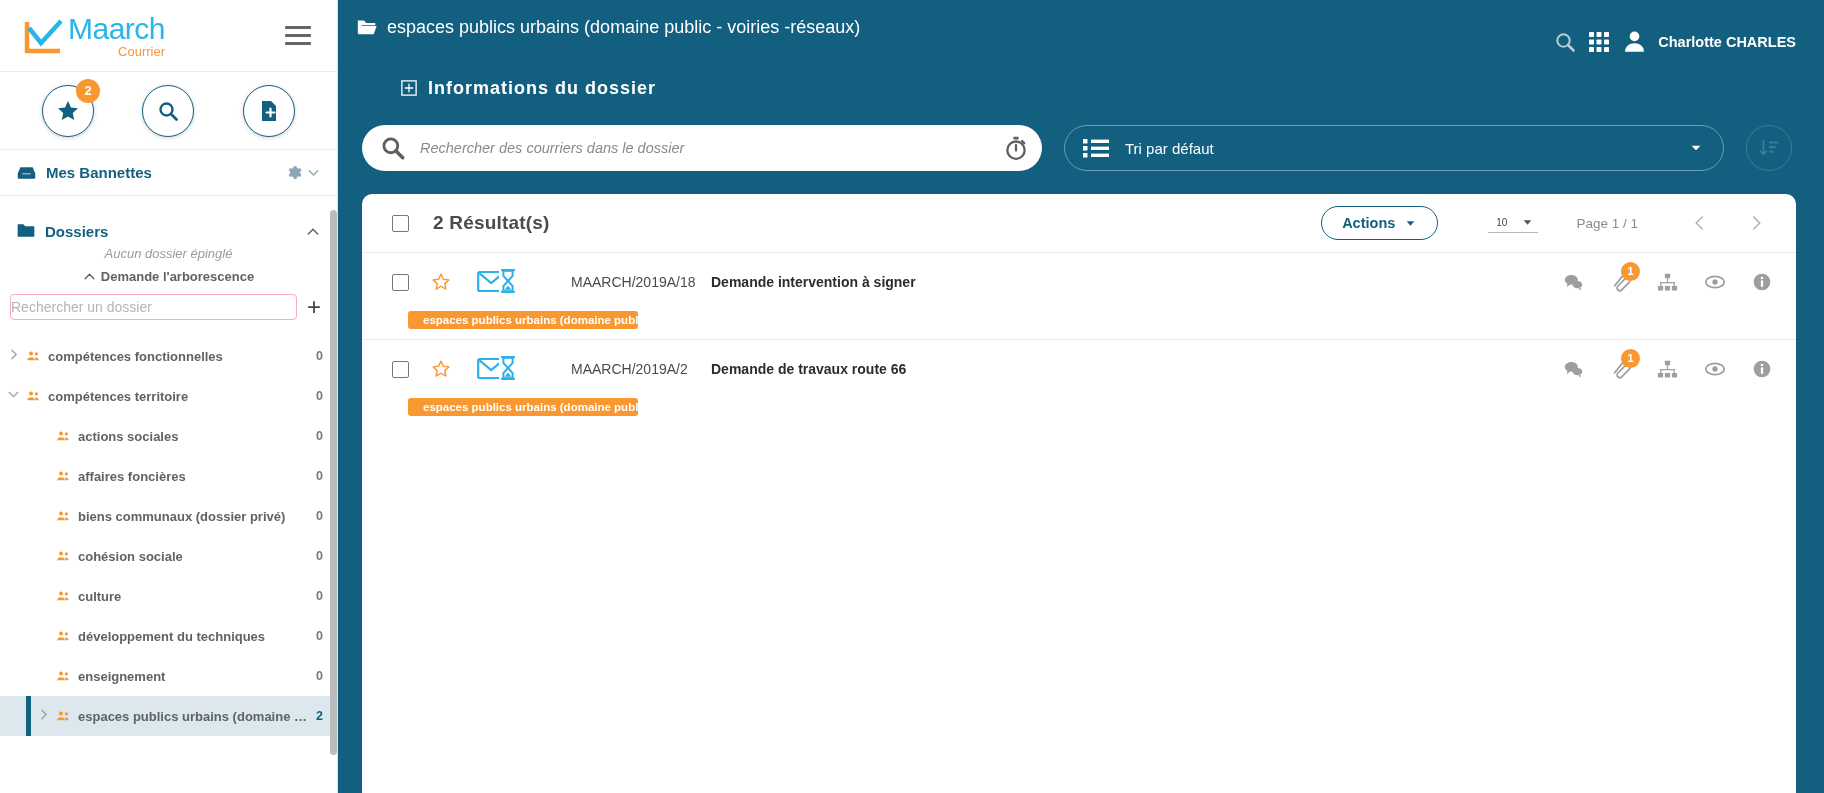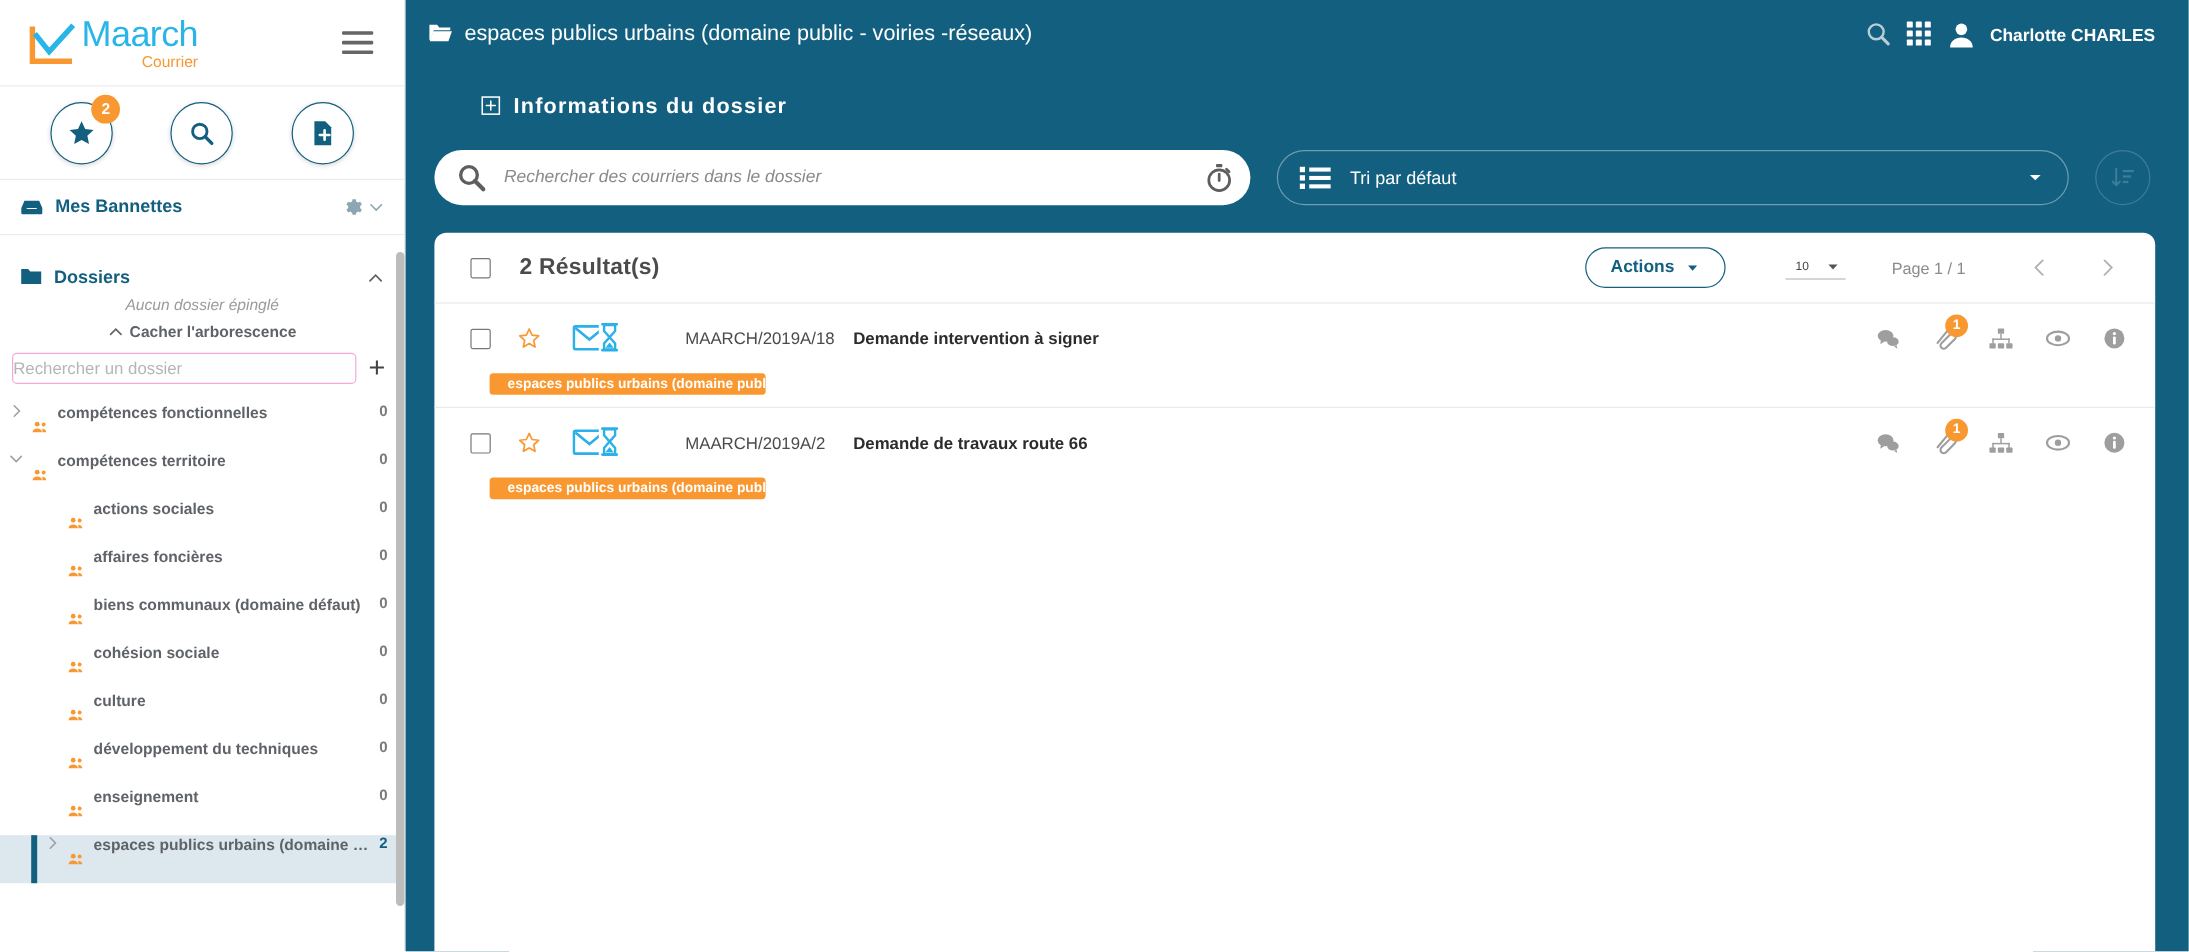--- a/index.html
+++ b/index.html
@@ -90,21 +90,21 @@
   .tree-search {
     flex: 1; height: 26px; border: 1px solid #f9a8d4; border-radius: 4px;
     padding: 0 0; font-size: 14px; color: #555;
     font-family: "Liberation Sans", sans-serif; background: #fff;
   }
   .tree-search::placeholder { color: #b5b5b5; }
   .add-folder { font-size: 24px; color: #444; cursor: pointer; line-height: 1; font-weight: 300; }
 
   .tree { flex: 1; overflow-y: auto; padding-top: 4px; position: relative; }
   .tree-item {
-    display: flex; height: 40px;
+    display: flex; align-items: center; height: 40px;
     font-size: 13px; color: #5f6368; cursor: pointer;
     position: relative; padding-right: 14px;
   }
   .tree-item .caret {
     width: 26px; flex: 0 0 26px; text-align: center;
     color: #9aa0a6; font-size: 13px;
   }
   .tree-item .ppl { margin-right: 7px; display: flex; align-items: center; }
   .tree-item .lbl {
     flex: 1; white-space: nowrap; overflow: hidden; text-overflow: ellipsis;
@@ -133,22 +133,22 @@
   .topbar {
     height: 72px; flex: 0 0 72px;
     display: flex; align-items: flex-start; padding: 16px 28px 0 18px;
     position: relative;
   }
   .breadcrumb {
     display: flex; align-items: center; gap: 9px;
     color: #fff; font-size: 18px;
   }
   .topbar-right {
-    position: absolute; right: 28px; top: 16px;
-    display: flex; align-items: flex-start; gap: 10px;
+    position: absolute; right: 28px; top: 28px;
+    display: flex; align-items: center; gap: 10px;
   }
   .tb-icon { cursor: pointer; display: flex; align-items: center; }
   .user-chip { display: flex; align-items: center; gap: 10px; cursor: pointer; }
   .user-name { color: #fff; font-size: 14.5px; font-weight: 700; }
 
   .folder-info {
     padding: 0 0 0 62px; display: flex; align-items: center; gap: 10px;
     color: #fff; font-size: 18px; font-weight: 700; letter-spacing: 1px;
     height: 32px; cursor: pointer;
   }
@@ -320,21 +320,21 @@
         <path d="M5 15l7-7 7 7" fill="none" stroke="#5f6368" stroke-width="2.2" stroke-linecap="round"></path>
       </svg>
     </div>
 
     <div class="pinned-note">Aucun dossier épinglé</div>
 
     <div class="hide-tree">
       <svg width="13" height="13" viewBox="0 0 24 24">
         <path d="M4 16l8-8 8 8" fill="none" stroke="#5f6368" stroke-width="2.6" stroke-linecap="round"></path>
       </svg>
-      <span>Cacher l'arborescence</span>
+      <span>Demande l'arborescence</span>
     </div>
 
     <div class="tree-search-row">
       <input class="tree-search" value="" placeholder="Rechercher un dossier" style="">
       <span class="add-folder">+</span>
     </div>
 
     <div class="tree" id="tree-host">
         <div class="tree-item">
           <span class="caret"><svg width="13" height="13" viewBox="0 0 24 24">
@@ -395,21 +395,21 @@
         <div class="tree-item depth1">
           <span class="caret"></span>
           <span class="ppl">
             <svg width="15" height="15" viewBox="0 0 24 24">
               <circle cx="8" cy="7.2" r="3.2" fill="#f99830"></circle>
               <circle cx="16.6" cy="7.6" r="2.6" fill="#f99830"></circle>
               <path d="M1.8 18c0-3.3 2.8-5 6.2-5s6.2 1.7 6.2 5z" fill="#f99830"></path>
               <path d="M14.8 13.2c3 .2 5.3 1.8 5.3 4.8h-5.3z" fill="#f99830"></path>
             </svg>
           </span>
-          <span class="lbl">biens communaux (domaine défaut)</span>
+          <span class="lbl">biens communaux (dossier privé)</span>
           <span class="cnt">0</span>
         </div>
         <div class="tree-item depth1">
           <span class="caret"></span>
           <span class="ppl">
             <svg width="15" height="15" viewBox="0 0 24 24">
               <circle cx="8" cy="7.2" r="3.2" fill="#f99830"></circle>
               <circle cx="16.6" cy="7.6" r="2.6" fill="#f99830"></circle>
               <path d="M1.8 18c0-3.3 2.8-5 6.2-5s6.2 1.7 6.2 5z" fill="#f99830"></path>
               <path d="M14.8 13.2c3 .2 5.3 1.8 5.3 4.8h-5.3z" fill="#f99830"></path>

